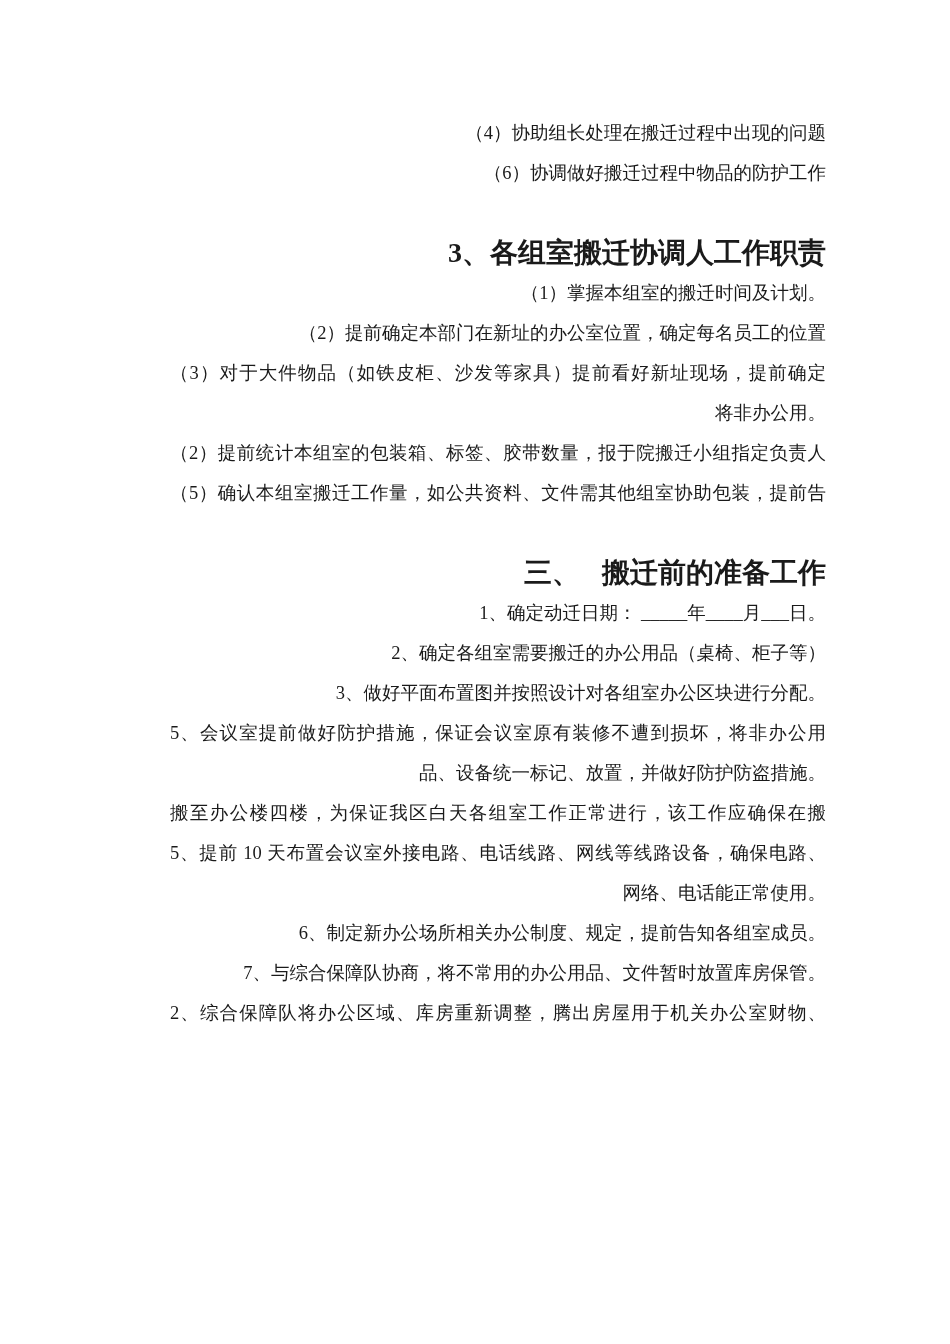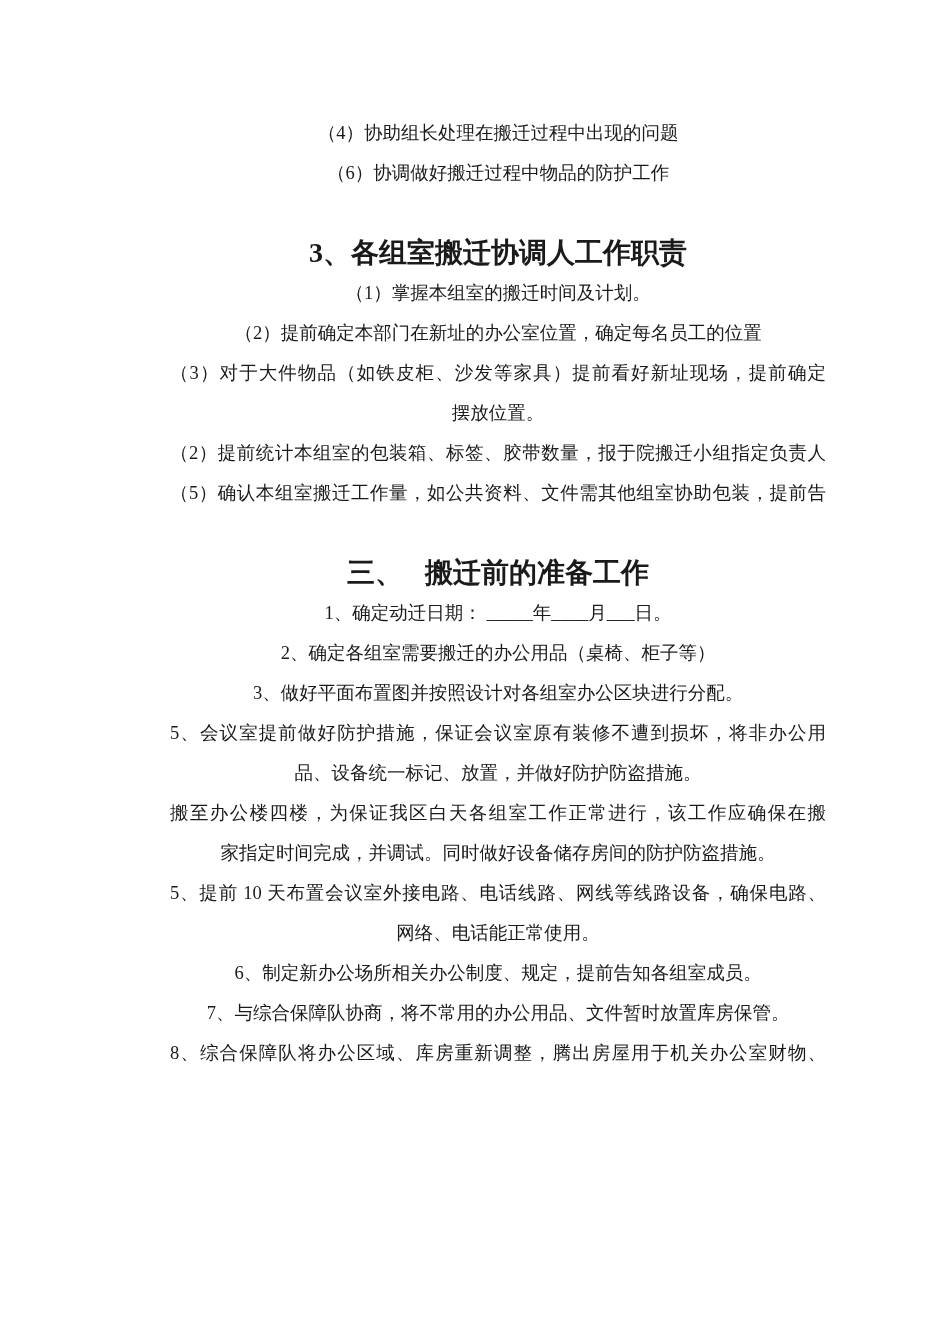--- a/index.html
+++ b/index.html
@@ -20,21 +20,21 @@
     left: 170px;
     top: 113px;
     width: 656px;
     font-size: 18.5px;
     line-height: 40px;
     color: #1a1a1a;
   }
   .ln {
     height: 40px;
     overflow: hidden;
-    text-align: center;
+    text-align: right;
   }
   .j {
     text-align: justify;
     text-align-last: justify;
   }
   .h {
     font-weight: 700;
     font-size: 28px;
   }
   .gap {
@@ -51,35 +51,34 @@
   <div class="content">
 
     <div class="ln">（4）协助组长处理在搬迁过程中出现的问题</div>
     <div class="ln">（6）协调做好搬迁过程中物品的防护工作</div>
 
     <div class="ln h gap">3、各组室搬迁协调人工作职责</div>
 
     <div class="ln">（1）掌握本组室的搬迁时间及计划。</div>
     <div class="ln">（2）提前确定本部门在新址的办公室位置，确定每名员工的位置</div>
     <div class="ln j">（3）对于大件物品（如铁皮柜、沙发等家具）提前看好新址现场，提前确定</div>
-    <div class="ln">摆放位置。</div>
+    <div class="ln">将非办公用。</div>
     <div class="ln j">（2）提前统计本组室的包装箱、标签、胶带数量，报于院搬迁小组指定负责人</div>
     <div class="ln j">（5）确认本组室搬迁工作量，如公共资料、文件需其他组室协助包装，提前告</div>
 
     <div class="ln h gap">
       <span>三、</span><span class="h2t">搬迁前的准备工作</span>
     </div>
 
     <div class="ln">1、确定动迁日期： _____年____月___日。</div>
     <div class="ln">2、确定各组室需要搬迁的办公用品（桌椅、柜子等）</div>
     <div class="ln">3、做好平面布置图并按照设计对各组室办公区块进行分配。</div>
     <div class="ln j">5、会议室提前做好防护措施，保证会议室原有装修不遭到损坏，将非办公用</div>
     <div class="ln">品、设备统一标记、放置，并做好防护防盗措施。</div>
     <div class="ln j">搬至办公楼四楼，为保证我区白天各组室工作正常进行，该工作应确保在搬</div>
-    <div class="ln">家指定时间完成，并调试。同时做好设备储存房间的防护防盗措施。</div>
     <div class="ln j">5、提前 10 天布置会议室外接电路、电话线路、网线等线路设备，确保电路、</div>
     <div class="ln">网络、电话能正常使用。</div>
     <div class="ln">6、制定新办公场所相关办公制度、规定，提前告知各组室成员。</div>
     <div class="ln">7、与综合保障队协商，将不常用的办公用品、文件暂时放置库房保管。</div>
-    <div class="ln j">8、综合保障队将办公区域、库房重新调整，腾出房屋用于机关办公室财物、</div>
+    <div class="ln j">2、综合保障队将办公区域、库房重新调整，腾出房屋用于机关办公室财物、</div>
 
   </div>
 </div>
 
 </body></html>

